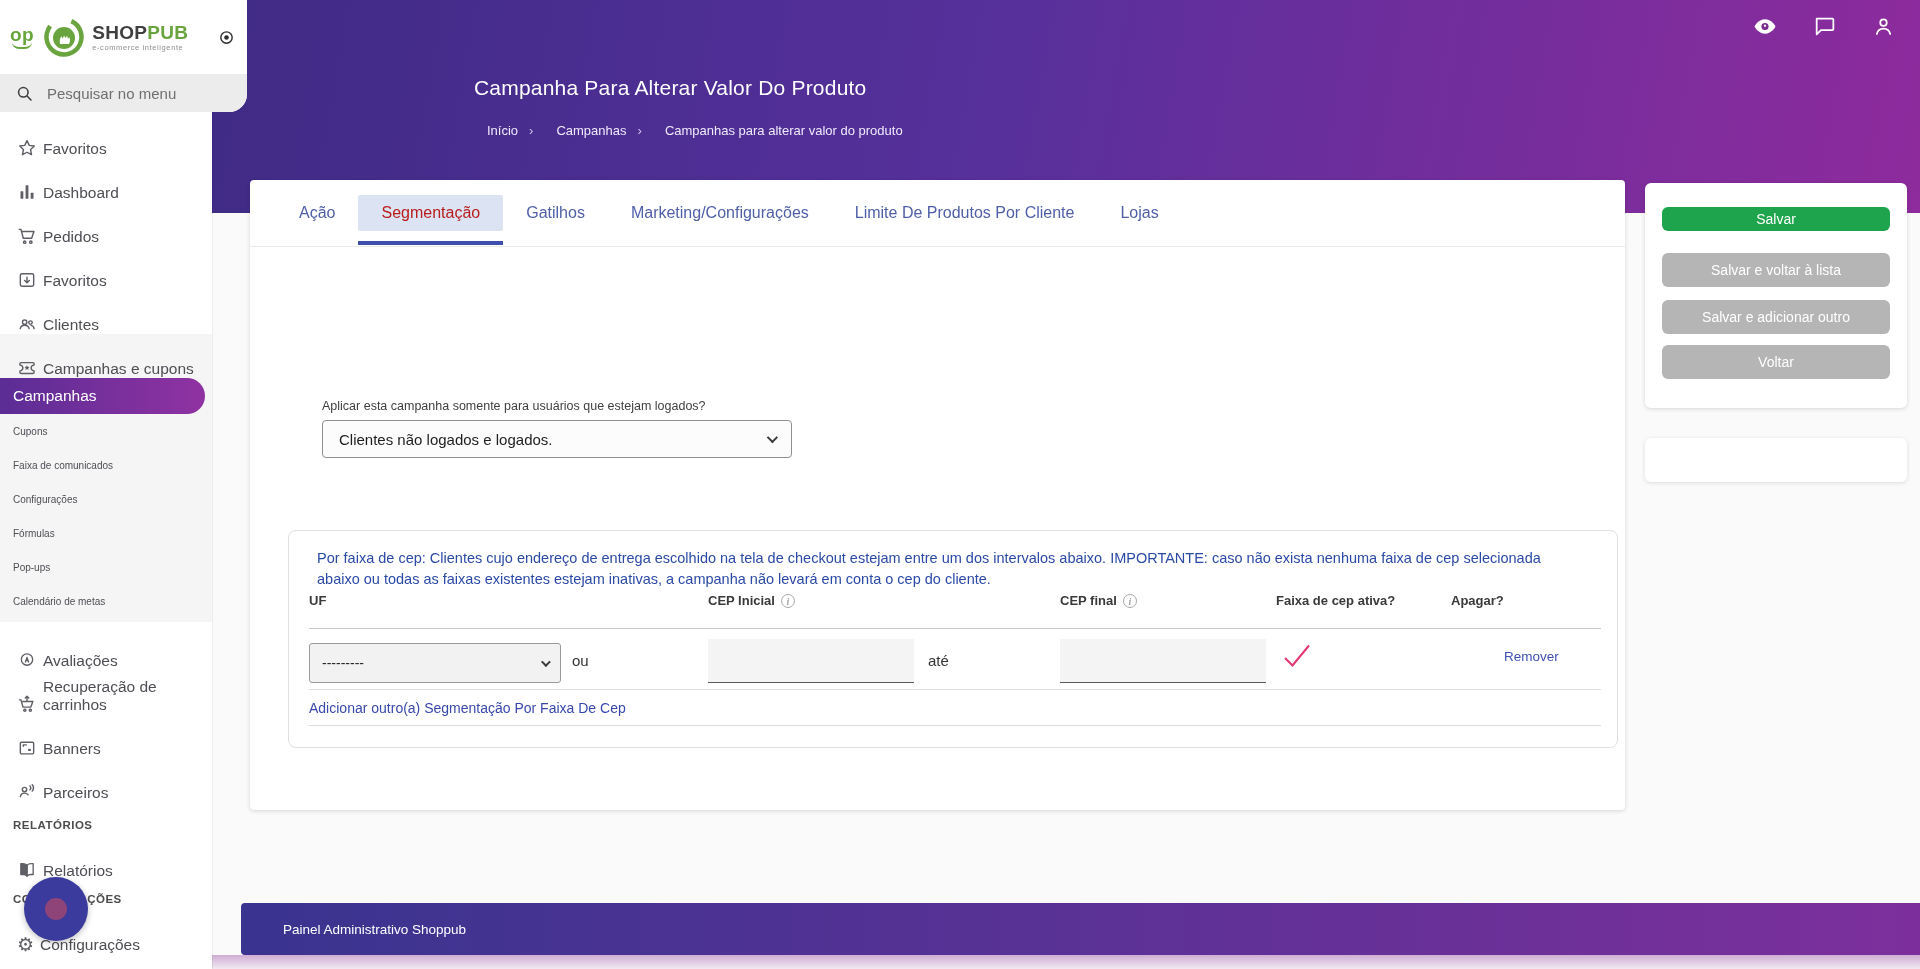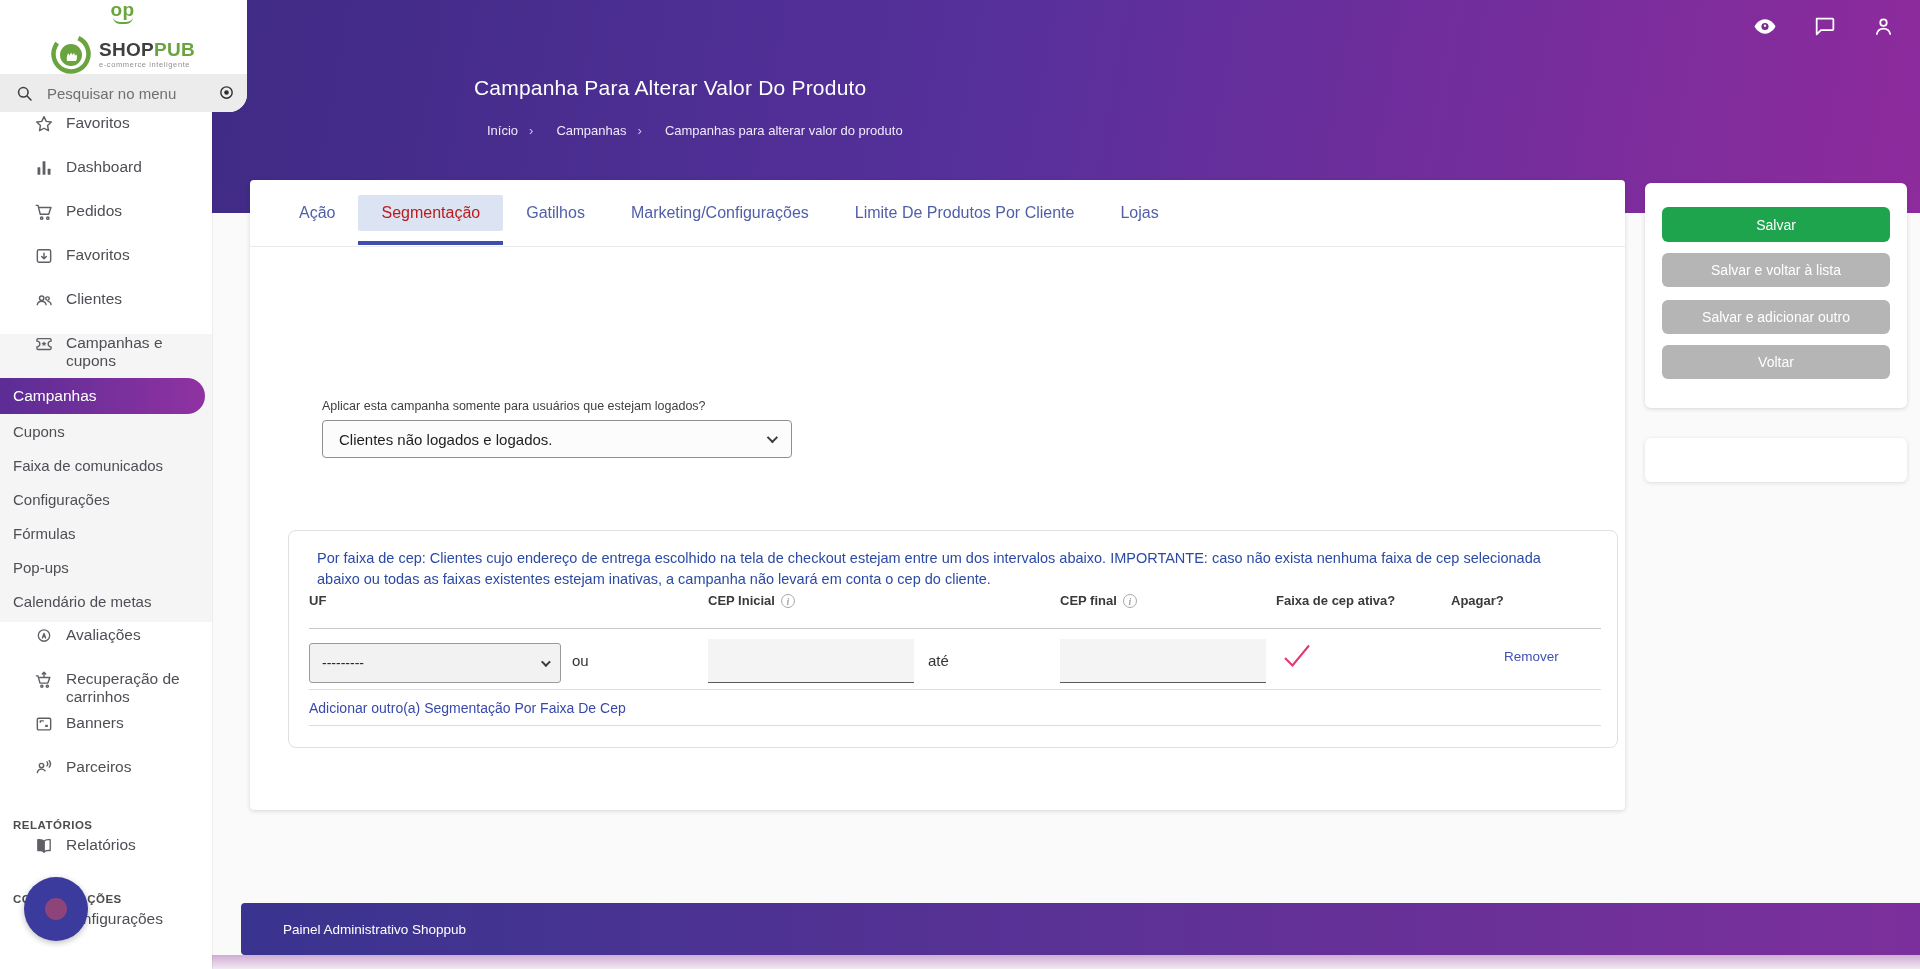--- a/index.html
+++ b/index.html
@@ -16,45 +16,45 @@
   .crumb { color:#f0eafc;margin-left:12px; }
   .crumb-sep { color:#cfc3ee; font-size:13px; }
   .hero-icons { position:absolute; top:13px; right:24px; display:flex; align-items:center; gap:33px; }
   .hero-icons .hicon { width:26px; height:26px; display:flex; align-items:center; justify-content:center; cursor:pointer; }
 
   
   .sidebar { position:absolute; left:0; top:0; width:212px; height:969px; background:#ffffff; z-index:5;
              box-shadow:1px 0 0 rgba(0,0,0,.05); }
   .sidebar-top { position:absolute; left:0; top:0; width:247px; height:112px; background:#ffffff; z-index:8;
                  border-radius:0 0 18px 0; }
-  .logo-row { height:74px; display:flex; align-items:center; padding:0 12px 0 10px; gap:9px;flex-direction:column; }
+  .logo-row { height:74px; display:flex; align-items:center; padding:0 12px 0 10px; gap:9px; }
   .op-mark { display:flex; flex-direction:column; align-items:center; line-height:1; }
   .op-mark .op-txt { color:#67a63d; font-weight:800; font-size:19px; letter-spacing:.5px; }
   .op-smile { width:20px; height:7px; border-bottom:2.5px solid #67a63d; border-radius:0 0 10px 10px; margin-top:-2px; }
   .brand { display:flex; align-items:center; gap:7px; }
   .brand-text { display:flex; flex-direction:column; line-height:1; }
   .brand-name { font-size:19px; font-weight:800; color:#3f3f3f; letter-spacing:.3px; }
   .brand-name .accent { color:#6aa43f; }
   .tagline { font-size:7.5px; color:#8f8f8f; letter-spacing:.6px; margin-top:2px; }
   .collapse-toggle { margin-left:auto; display:flex; align-items:center; cursor:pointer; }
   .search-row { height:38px; background:#ececec; display:flex; align-items:center; gap:13px; padding-left:15px;
                 border-radius:0 0 18px 0; }
   .search-row input { border:none; outline:none; background:transparent; font-size:15px; color:#4c4c4c; width:165px;
                       font-family:"Liberation Sans",sans-serif; }
   .search-row input::placeholder { color:#6f6f6f; }
 
   .menu { position:absolute; left:0; top:114px; width:212px; }
-  .mi { height:44px; display:flex; align-items:flex-start; gap:12px; padding-left:34px; font-size:15.5px; color:#4e4e55; cursor:pointer; }
+  .mi { height:44px; display:flex; align-items:flex-end; gap:6px; padding-left:17px; font-size:15.5px; color:#4e4e55; cursor:pointer; }
   .mi svg, .mi .u-icon { flex:0 0 auto; }
   .u-icon { font-size:19px; color:#5f5f66; line-height:1; }
   .group { background:#f5f5f5; padding-bottom:4px; }
   .active-bar { height:36px; width:205px; border-radius:0 20px 20px 0; margin:0;
                 background:linear-gradient(90deg,#5b2d95,#9032a2);
                 display:flex; align-items:center; padding-left:13px; color:#ffffff; font-size:15.5px; cursor:pointer; }
-  .sub { height:34px; display:flex; align-items:center; padding-left:13px; font-size:15px; color:#4e4e55; cursor:pointer; }
+  .sub { height:34px; display:flex; align-items:center; padding-left:13px; font-size:10px; color:#4e4e55; cursor:pointer; }
   .menu-block2 { margin-top:4px; }
   .section-label { margin-top:12px; height:22px; display:flex; align-items:center; padding-left:13px;
                    font-size:11.5px; font-weight:700; color:#4c4c4c; letter-spacing:.5px; }
   .section-label.second { margin-top:8px; }
 
   .fab { position:absolute; left:24px; top:877px; width:64px; height:64px; border-radius:50%; background:#3b3a9d;
          z-index:9; display:flex; align-items:center; justify-content:center; cursor:pointer;
          box-shadow:0 2px 6px rgba(0,0,0,.25); }
   .fab-dot { width:22px; height:22px; border-radius:50%; background:#8e4379; }
 
@@ -89,21 +89,21 @@
                font-family:"Liberation Sans",sans-serif; }
   .check-wrap { position:absolute; left:992px; top:112px; }
   .remover { position:absolute; left:1215px; top:118px; color:#3f51b5; font-size:13.5px; cursor:pointer; }
   .row-line { position:absolute; left:20px; right:16px; top:158px; border-top:1px solid #dcdcdc; }
   .add-link { position:absolute; left:20px; top:169px; color:#3949ab; font-size:14px; cursor:pointer; }
   .add-line { position:absolute; left:20px; right:16px; top:194px; border-top:1px solid #dcdcdc; }
 
   
   .side-card { position:absolute; left:1645px; top:183px; width:262px; height:225px; background:#ffffff;
                border-radius:6px; box-shadow:0 1px 4px rgba(32,33,36,.16); }
-  .btn { position:absolute; left:17px; width:228px; height:35px; border-radius:6px; border:none; color:#ffffff;
+  .btn { position:absolute; left:17px; width:228px; height:24px; border-radius:6px; border:none; color:#ffffff;
          font-size:14px; font-weight:500; font-family:"Liberation Sans",sans-serif; cursor:pointer;
          display:flex; align-items:center; justify-content:center; }
   .btn-green { background:#1ea44c; top:24px; }
   .btn-gray { background:#b5b5b5;border-radius:6px; }
   .b2 { top:70px; height:34px; } .b3 { top:117px; height:34px; } .b4 { top:162px; height:34px; }
   .side-card2 { position:absolute; left:1645px; top:438px; width:262px; height:44px; background:#ffffff;
                 border-radius:6px; box-shadow:0 1px 4px rgba(32,33,36,.14); }
 
   
   .footer { position:absolute; left:241px; top:903px; width:1679px; height:52px;

